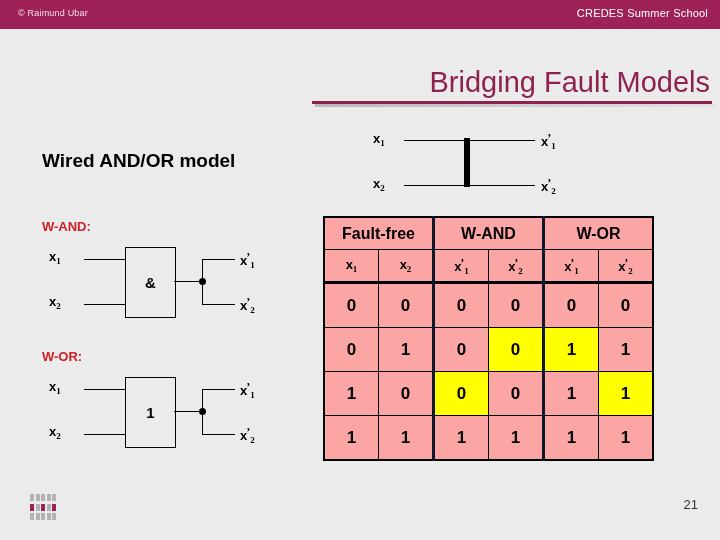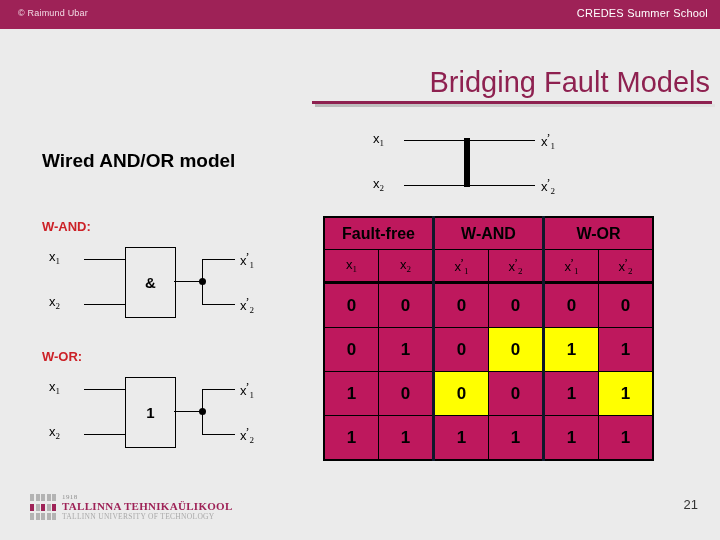--- a/index.html
+++ b/index.html
@@ -81,21 +81,21 @@
     color: #cc2127;
     white-space: nowrap;
   }
   #label-wand { left: 42px; top: 219px; }
   #label-wor  { left: 42px; top: 349px; text-align: right; }
 
   
   .varlabel {
     position: absolute;
     font-size: 13px;
-    font-weight: normal;
+    font-weight: bold;
     color: #000;
     white-space: nowrap;
     font-family: "Liberation Serif", serif;
   }
   .varlabel .base { font-family: "Liberation Sans", sans-serif; font-style: normal; }
   .varlabel .prime {
     font-size: 12px;
     vertical-align: 4px;
     margin-left: -1px;
   }
@@ -134,21 +134,21 @@
     border-collapse: collapse;
     background: #ebebeb;
   }
   .truth-table td {
     border: 1px solid #000;
     text-align: center;
     vertical-align: middle;
     font-size: 15px;
     font-weight: bold;
     color: #000;
-    background: #be185d;
+    background: #fca5a5;
     padding: 0;
   }
   .truth-table td.grp-head {
     font-size: 16px;
     height: 31px;
   }
   .truth-table td.sub-head {
     height: 31px;
     font-size: 13px;
   }
@@ -376,19 +376,14 @@
         <span></span>
       </div>
     <div class="bar-row gray">
         <span></span>
         <span></span>
         <span></span>
         <span></span>
         <span></span>
       </div>
   </div>
-  <div class="logo-text">
-    <div class="logo-year">1918</div>
-    <div class="logo-main">TALLINNA TEHNIKAÜLIKOOL</div>
-    <div class="logo-sub">TALLINN UNIVERSITY OF TECHNOLOGY</div>
-  </div>
 </div>
 <div class="page-number">21</div>
 
 </body></html>

